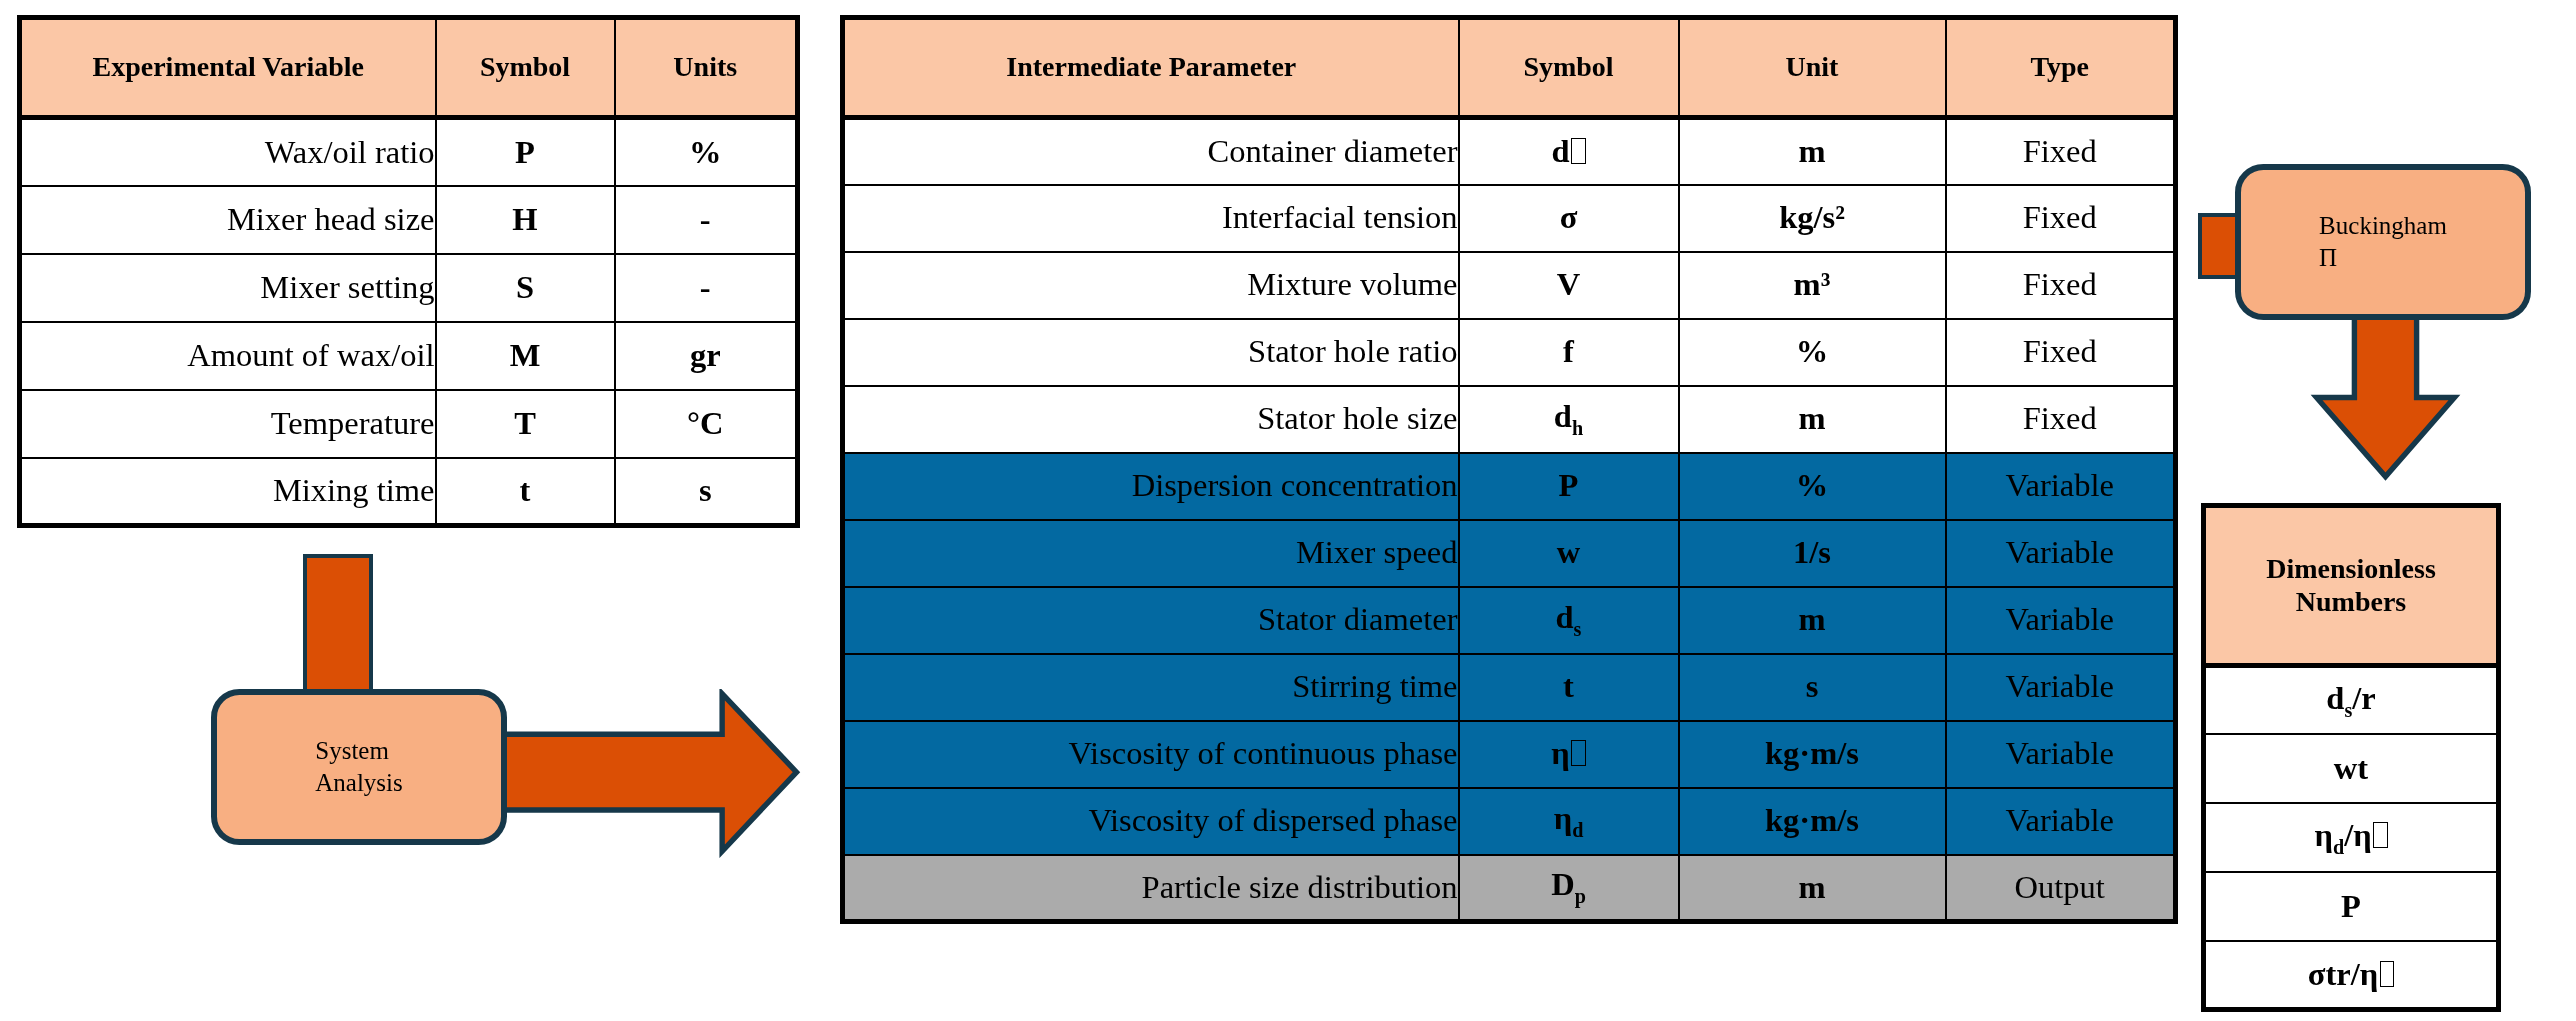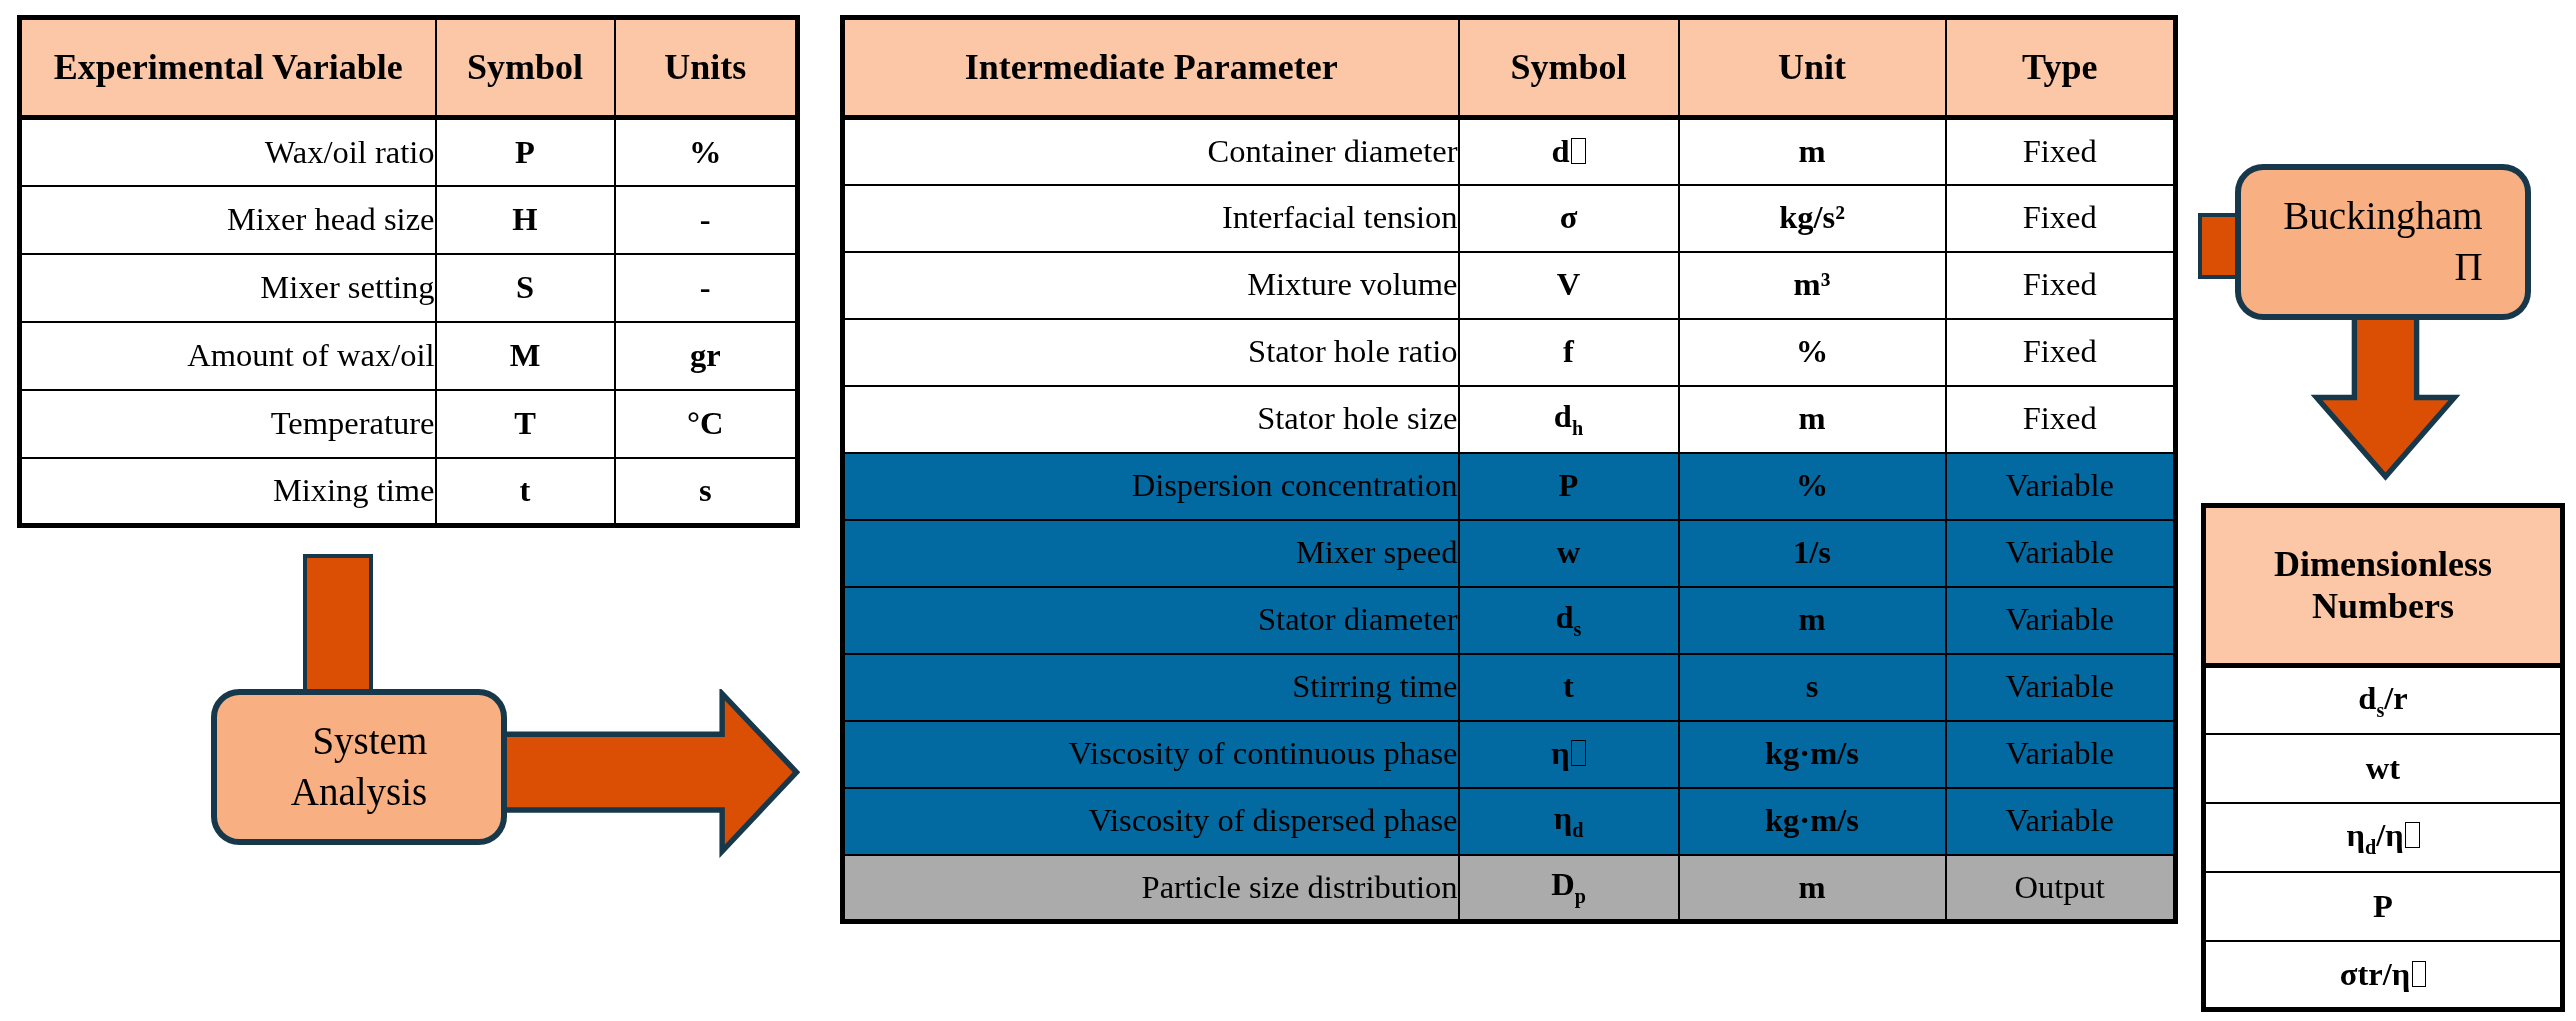--- a/index.html
+++ b/index.html
@@ -24,21 +24,21 @@
     border:2.7px solid #000;
     vertical-align:middle;
     text-align:center;
     font-size:32.5px;
     line-height:1.15;
     overflow:hidden;
   }
   .tbl th {
     background:#FBC7A6;
     font-weight:bold;
-    font-size:36px;
+    font-size:28px;
     border-bottom:5.4px solid #000;
     white-space:pre-line;
   }
   .tbl td.name-col { text-align:right; padding-left:20.3px; }
 
   
   #exp-table thead tr { height:100px; }
   #exp-table tbody tr { height:68px; }
   #exp-table td.sym, #exp-table td.unit { font-weight:bold; }
 
@@ -64,22 +64,22 @@
   }
   sub { font-size:0.62em; }
 
   
   .flow-box {
     position:absolute;
     background:#F8AF82;
     border:6.1px solid #16384A;
     border-radius:28.4px;
     display:flex; align-items:center; justify-content:center;
-    text-align:right;
-    font-size:39px; line-height:1.3;
+    text-align:left;
+    font-size:25px; line-height:1.3;
     white-space:pre-line;
     z-index:2;
   }
   .connector {
     position:absolute;
     background:#DB4F05;
     border:4.7px solid #16384A;
     z-index:1;
   }
   .arrow-svg { position:absolute; z-index:1; }
@@ -245,21 +245,21 @@
 
 <div class="flow-box" style="left:2235px; top:164px; width:296px; height:156px;">
   <span>Buckingham
 Π</span>
 </div>
 
 <svg class="arrow-svg" style="left:2304px; top:313px;" width="163" height="169" viewBox="0 0 240 250">
   <polygon points="74,0 166,0 166,125 222,125 120,242 18,125 74,125"></polygon>
 </svg>
 
-<div class="tbl" id="dim-table" style="left:2201px; top:503px; width:364px; height:509px;border-radius:28px;">
+<div class="tbl" id="dim-table" style="left:2201px; top:503px; width:300px; height:509px;border-radius:28px;">
   <table>
     <thead>
       <tr>
         <th>Dimensionless
 Numbers</th>
       </tr>
     </thead>
     <tbody>
       <tr>
         <td>d<sub>s</sub>/r</td>

